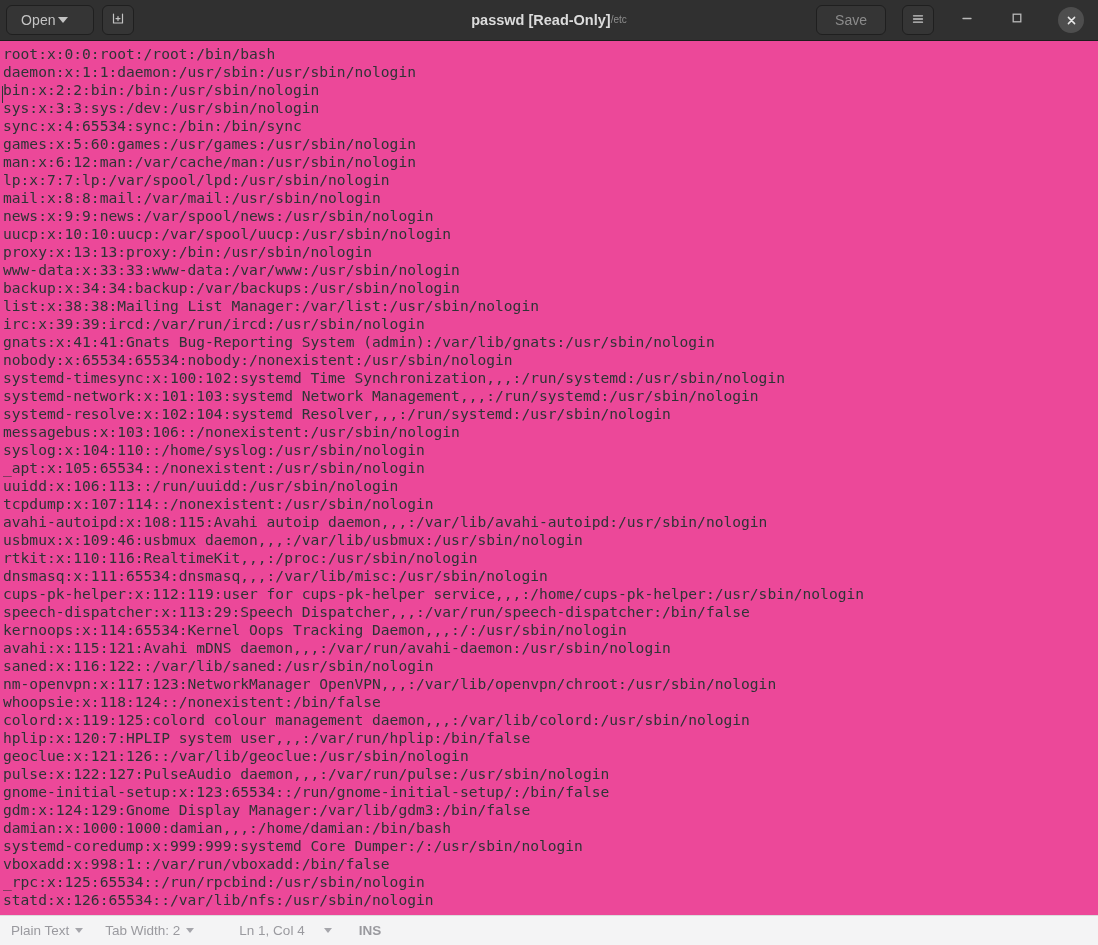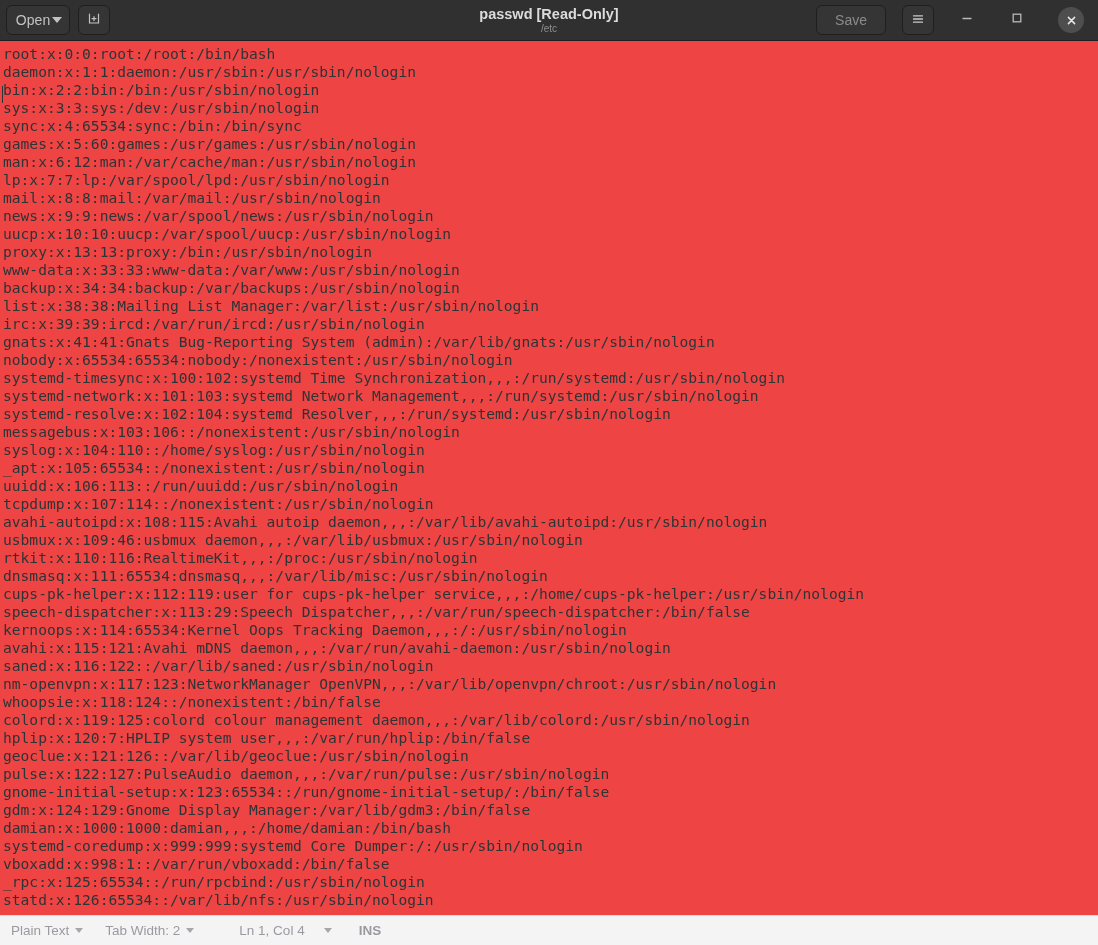--- a/index.html
+++ b/index.html
@@ -49,22 +49,22 @@
     justify-content: center;
     font-family: "Liberation Sans", sans-serif;
     font-size: 14px;
     box-sizing: border-box;
     cursor: pointer;
     user-select: none;
   }
   .btn-open {
     padding: 0 12px 0 14px;
     gap: 2px;
-    width: 64px;
-    justify-content: center;
+    width: 88px;
+    justify-content: flex-start;
     color: #c3c3c3;
   }
   .btn-open .lbl { letter-spacing: .1px; }
   .btn-icon {
     width: 32px;
     padding: 0;
   }
   .btn-save {
     padding: 0 18px;
     color: #8b8b8b;        
@@ -99,21 +99,21 @@
     border-right: 5px solid transparent;
     border-top: 6px solid #c3c3c3;
     display: inline-block;
   }
 
   
   .hb-title {
     position: absolute;
     left: 0; right: 0; top: 0; bottom: 0;
     display: flex;
-    flex-direction: column;
+    flex-direction: row;
     align-items: center;
     justify-content: center;
     pointer-events: none;
     z-index: 1;
   }
   .hb-title .t1 {
     color: #dcdcdc;
     font-size: 14.5px;
     font-weight: bold;
     line-height: 17px;
@@ -121,21 +121,21 @@
   .hb-title .t2 {
     color: #8e8e8e;
     font-size: 10px;
     line-height: 13px;
     margin-top: -1px;
   }
 
   
   .textview-wrap {
     flex: 1;
-    background: #ef4444;
+    background: #ec4899;
     overflow: hidden;
     position: relative;
   }
   .textview {
     font-family: "DejaVu Sans Mono", "Liberation Mono", monospace;
     font-size: 14.6px;
     line-height: 18px;
     color: #2e3436;
     padding: 4px 0 0 3px;
     white-space: pre;

